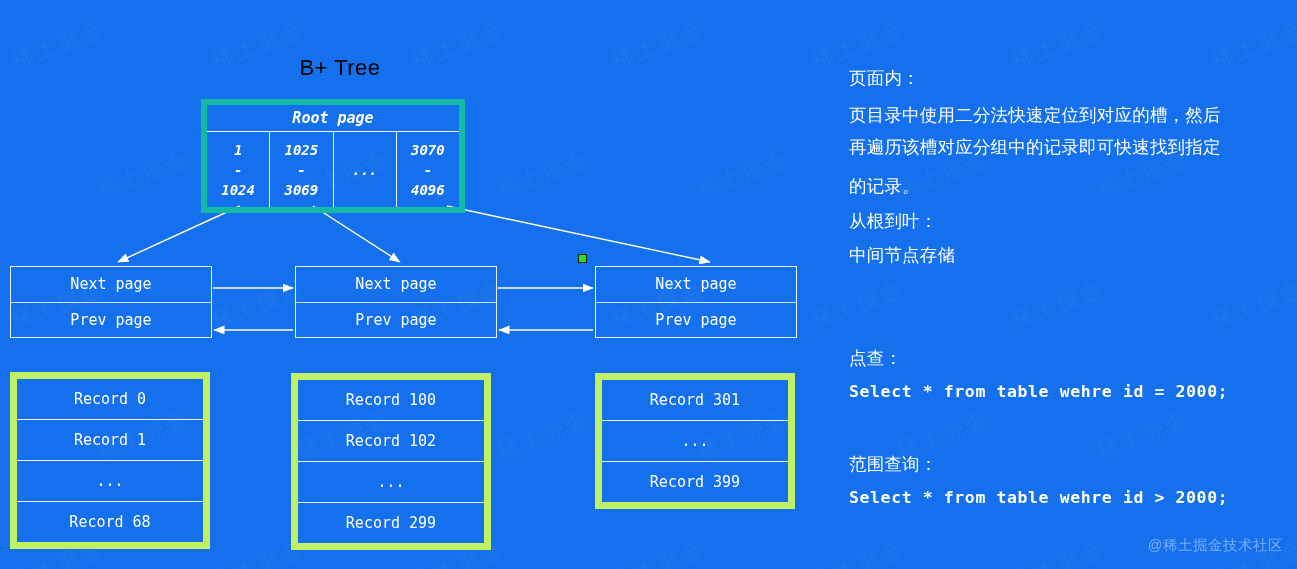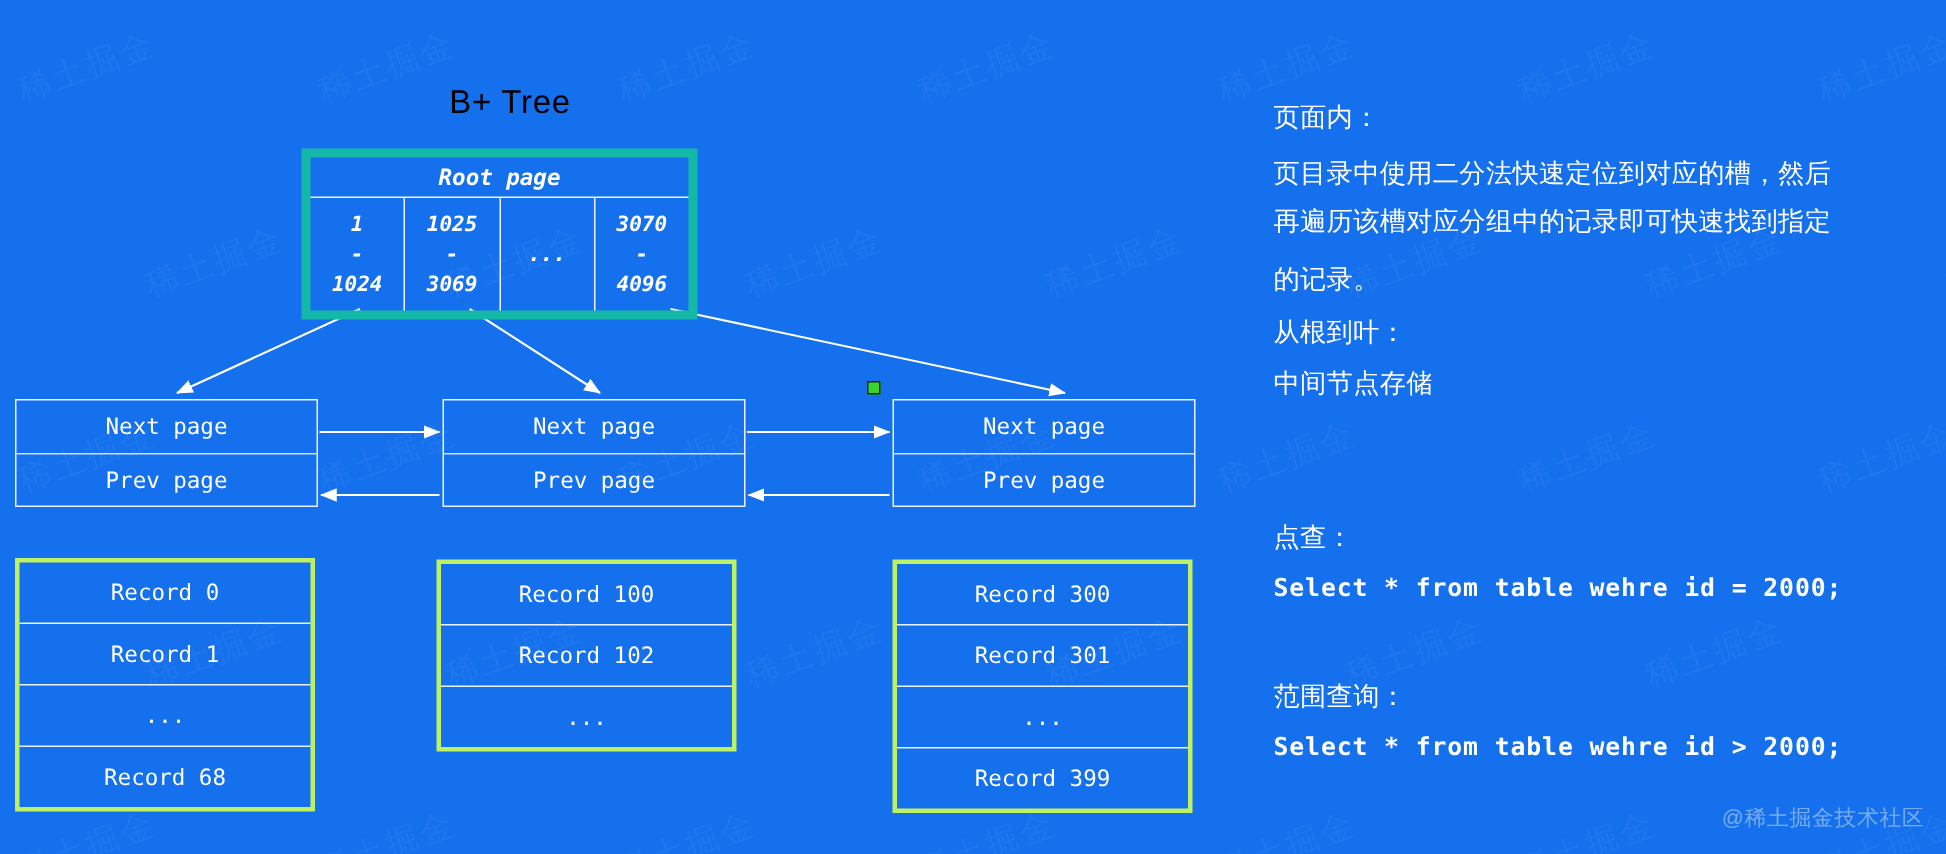--- a/index.html
+++ b/index.html
@@ -60,21 +60,21 @@
     font-family:"DejaVu Sans Mono",monospace;
   }
   .leaf-node .cell.top{border-bottom:1px solid #cfe0f7;}
   #leaf-0{left:10px;top:266px;}
   #leaf-1{left:295px;top:266px;}
   #leaf-2{left:595px;top:266px;}
 
   
   .record-box{
     position:absolute;width:200px;
-    border:3px solid #bef264;box-sizing:border-box;
+    border:7px solid #bef264;box-sizing:border-box;
   }
   .record-box .rec{
     height:40px;line-height:40px;text-align:center;
     color:#ffffff;font-size:15px;
     font-family:"DejaVu Sans Mono",monospace;
     border-bottom:1px solid #eaf2ff;
   }
   .record-box .rec:last-child{border-bottom:none;}
   #rec-0{left:10px;top:372px;}
   #rec-1{left:291px;top:373px;}
@@ -213,23 +213,23 @@
   <div class="record-box" id="rec-0">
     <div class="rec">Record 0</div>
     <div class="rec">Record 1</div>
     <div class="rec">...</div>
     <div class="rec">Record 68</div>
   </div>
   <div class="record-box" id="rec-1">
     <div class="rec">Record 100</div>
     <div class="rec">Record 102</div>
     <div class="rec">...</div>
+    <div class="rec">Record 299</div>
   </div>
   <div class="record-box" id="rec-2">
-    <div class="rec">Record 300</div>
     <div class="rec">Record 301</div>
     <div class="rec">...</div>
     <div class="rec">Record 399</div>
   </div>
 
   <div class="cursor-marker"></div>
 </div>
 
 <div id="text-panel">
     <div class="tp-line cn" style="top: 66px;">页面内：</div>

